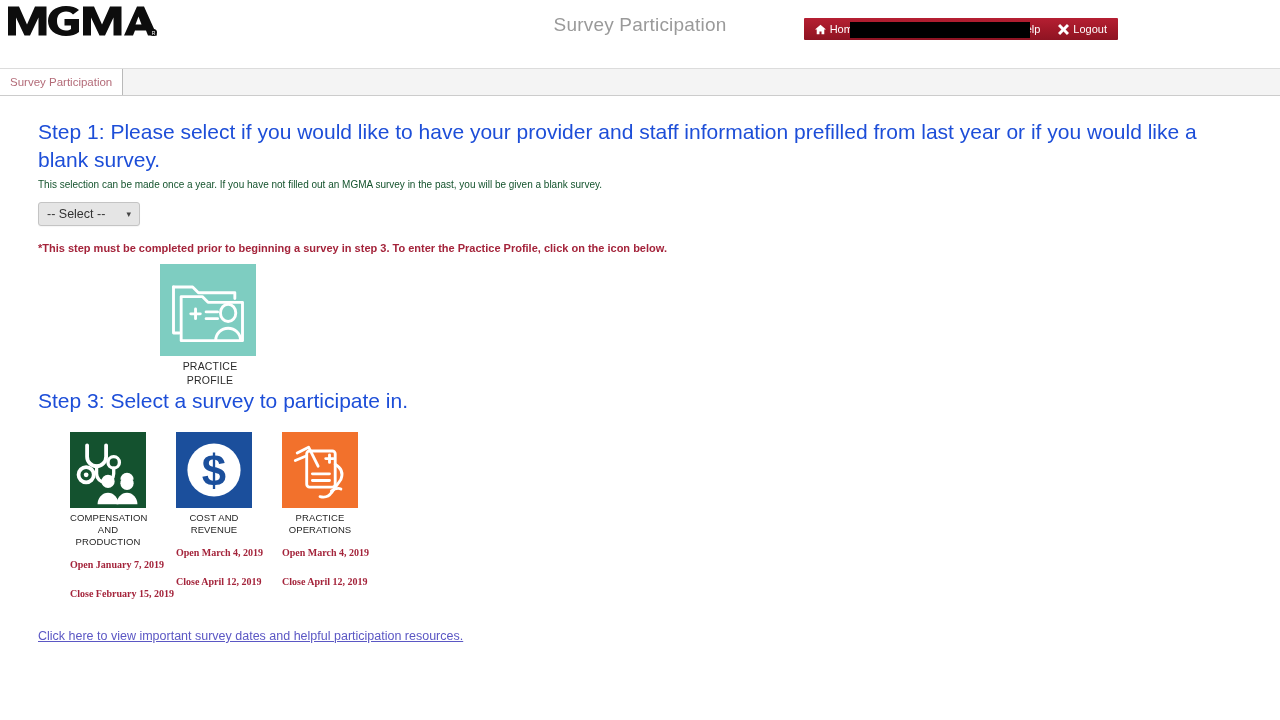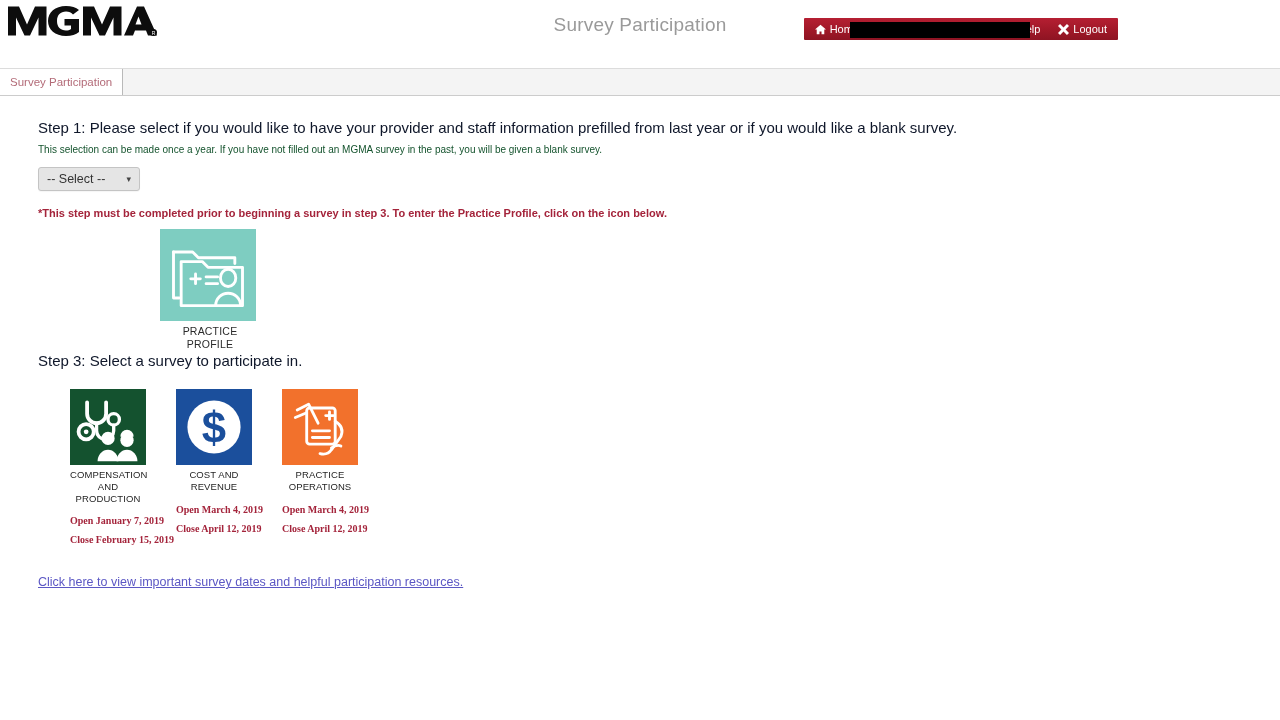--- a/index.html
+++ b/index.html
@@ -95,23 +95,23 @@
   .tab-filler {
     flex: 1;
     background: #f4f4f4;
   }
 
   
   .content {
     padding: 22px 38px 0 38px;
   }
   h2.step {
-    font-size: 15px;
+    font-size: 21px;
     font-weight: 400;
-    color: #0f172a;
+    color: #1d4ed8;
     margin: 0 0 6px 0;
     line-height: 1.32;
     max-width: 1230px;
   }
   .step-sub {
     font-size: 10px;
     color: #14532d;
     margin: 0 0 12px 0;
   }
   .note-red {
@@ -187,21 +187,21 @@
   }
   .survey-dates {
     margin-top: 12px;
     font-size: 10px;
     font-weight: bold;
     color: #a4243b;
     line-height: 1;
     white-space: nowrap;
     font-family: Liberation Serif, serif;
   }
-  .survey-dates .close-date { display: block; margin-top: 9px; }
+  .survey-dates .close-date { display: block; margin-top: 19px; }
 
   .footer-link {
     margin: 30px 0 0 0;
     font-size: 12.5px;
     color: #5b57c4;
     text-decoration: underline;
     cursor: pointer;
     display: inline-block;
     text-align: right;
   }

